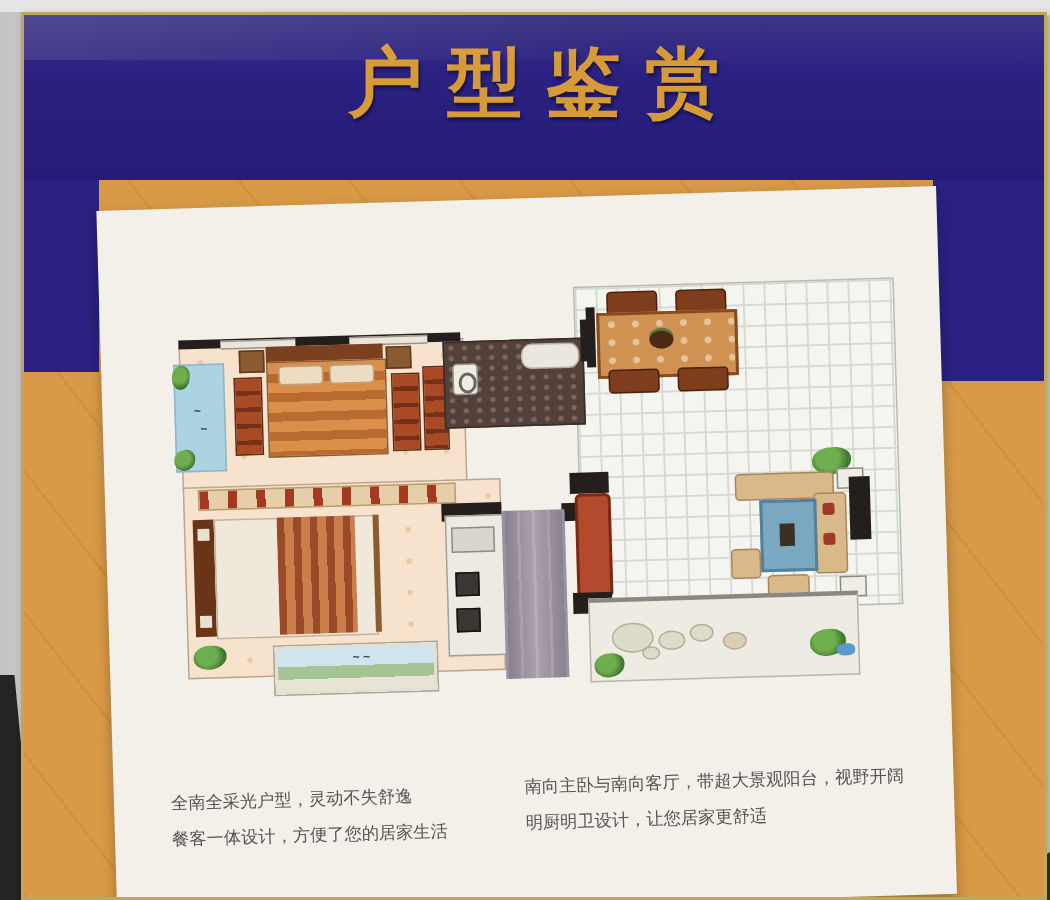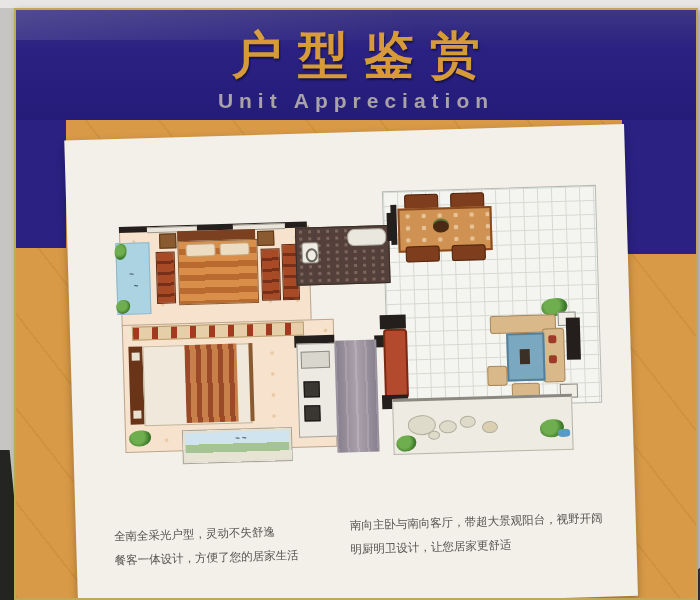--- a/index.html
+++ b/index.html
@@ -102,21 +102,20 @@
 <div class="abs wall-top"></div>
 <div class="abs wall-left"></div>
 <div class="abs dark-left"></div>
 <div class="abs dark-br"></div>
 
 <div class="abs poster">
 
   <div class="abs pheader">
     <div class="sheen"></div>
     <h1 class="ptitle">户型鉴赏</h1>
-    <p class="psub">Unit Appreciation</p>
   </div>
 
   <div class="abs pbody">
     <div class="abs blue-l"></div>
     <div class="abs blue-r"></div>
 
     <div class="abs card">
 
       <div class="abs plan">
 

